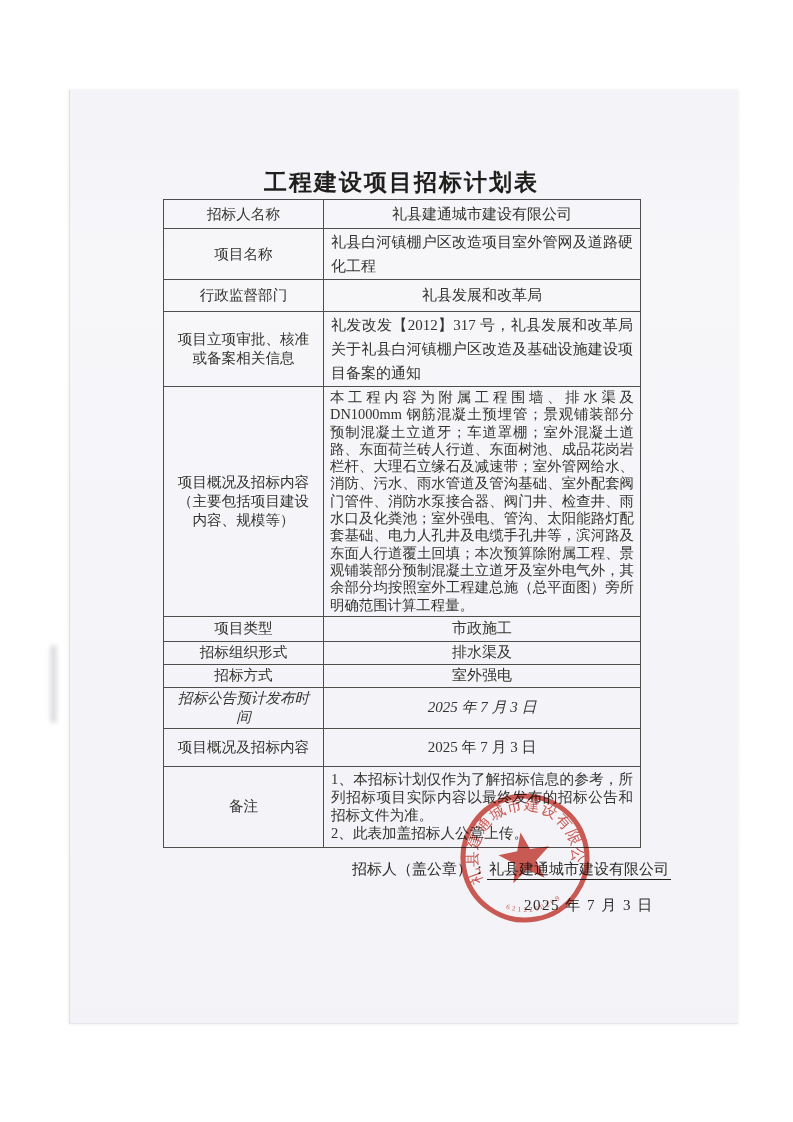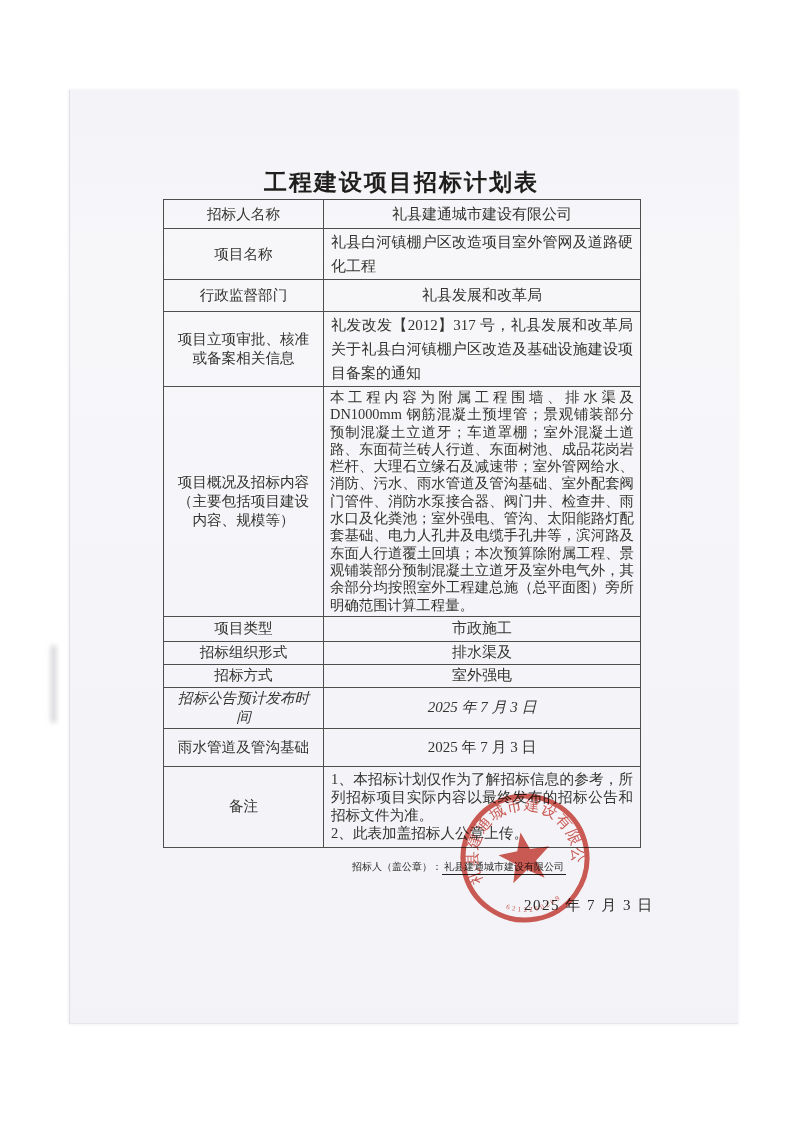--- a/index.html
+++ b/index.html
@@ -49,21 +49,21 @@
   }
   td.val{text-align:center;color:#34332f;}
   td.val.left{text-align:justify;text-align-last:left;line-height:24px;}
   td.val.big{font-size:14.4px;line-height:17.3px;padding:2px 6px;}
   td.val.notes{white-space:pre-line;line-height:17.8px;font-size:14.6px;}
   tr.r0{height:29px;} tr.r1{height:44px;} tr.r2{height:32px;} tr.r3{height:52px;}
   tr.r4{height:208px;} tr.r5{height:25px;} tr.r6{height:26px;} tr.r7{height:23px;}
   tr.r8{height:23px;} tr.r9{height:30px;font-style:italic;} tr.r10{height:38px;} tr.r11{height:81px;}
   .signature{
     position:absolute;left:352px;top:860px;
-    font-size:10px;color:#2c2b28;white-space:nowrap;text-align:right;
+    font-size:15px;color:#2c2b28;white-space:nowrap;text-align:right;
   }
   .signature .company{
     border-bottom:1.4px solid #21201d;
     padding:0 2px 2px 2px;
   }
   .sig-date{
     position:absolute;left:524px;top:896px;
     font-size:15px;letter-spacing:1.5px;color:#2c2b28;white-space:nowrap;
   }
   .stamp{
@@ -119,21 +119,21 @@
       </tr>
       <tr class="r8">
         <td class="lbl">招标方式</td>
         <td class="val">室外强电</td>
       </tr>
       <tr class="r9">
         <td class="lbl">招标公告预计发布时间</td>
         <td class="val">2025 年 7 月 3 日</td>
       </tr>
       <tr class="r10">
-        <td class="lbl">雨水管道及管沟基础</td>
+        <td class="lbl">项目概况及招标内容</td>
         <td class="val">2025 年 7 月 3 日</td>
       </tr>
       <tr class="r11">
         <td class="lbl">备注</td>
         <td class="val left notes">1、本招标计划仅作为了解招标信息的参考，所列招标项目实际内容以最终发布的招标公告和招标文件为准。
 2、此表加盖招标人公章上传。</td>
       </tr>
     </tbody>
   </table>
 

